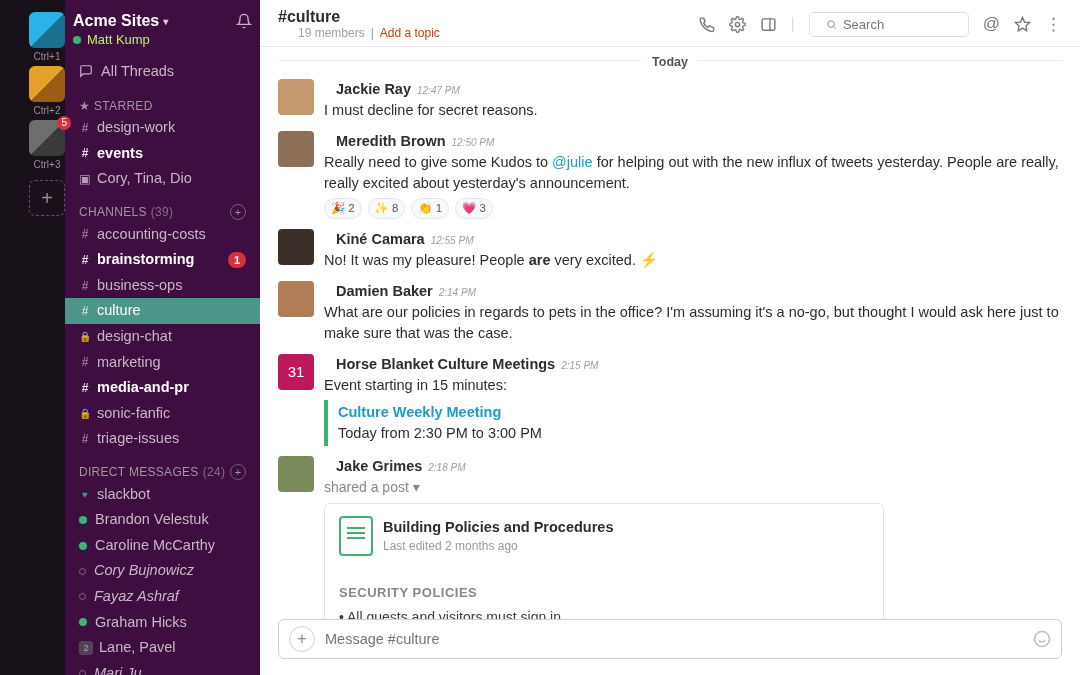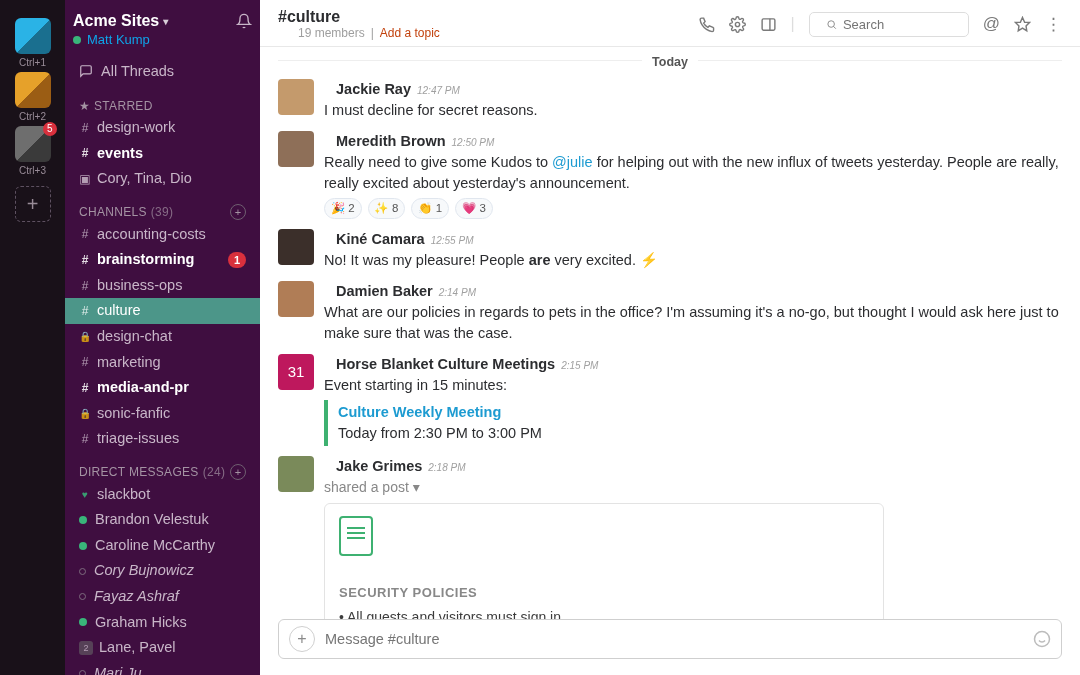--- a/index.html
+++ b/index.html
@@ -1,27 +1,27 @@
 <!DOCTYPE html>
 <html><head>
 <meta charset="utf-8">
 <style>
 * { margin: 0; padding: 0; box-sizing: border-box; font-family: -apple-system, BlinkMacSystemFont, "Segoe UI", Helvetica, Arial, sans-serif; }
 body { width: 1080px; height: 675px; overflow: hidden; display: flex; background: #fff; }
-.workspace-rail { width: 65px; background: #191119; display: flex; flex-direction: column; align-items: center; padding-top: 18px; gap: 4px; }
+.workspace-rail { width: 65px; background: #191119; display: flex; flex-direction: column; align-items: flex-end; padding-top: 12px; gap: 4px; }
 .ws-item { width: 36px; display: flex; flex-direction: column; align-items: center; color: #988b97; font-size: 10px; gap: 3px; position: relative; cursor: pointer; }
 .ws-square { width: 36px; height: 36px; border-radius: 6px; }
 .ws-badge { position: absolute; top: -4px; right: -6px; background: #d9303d; color: #fff; border-radius: 8px; font-size: 10px; padding: 0 4px; line-height: 14px; }
 .ws-add { width: 36px; height: 36px; border: 1px dashed #5e5161; border-radius: 6px; display: flex; align-items: center; justify-content: center; color: #988b97; font-size: 20px; cursor: pointer; margin-top: 6px;}
 .sidebar { width: 195px; background: #3f0e40; color: #c8b6c8; display: flex; flex-direction: column; font-size: 14.5px; overflow-y: auto; }
 .sb-head { padding: 12px 8px 8px; }
 .team-name { color: #fff; font-weight: 700; font-size: 16px; display: flex; align-items: center; gap: 4px; }
 .team-name .chev { font-size: 10px; opacity: .8; }
 .sb-head-row { display: flex; justify-content: space-between; align-items: center; }
-.me-line { font-size: 13px; color: #0ea5e9; margin-top: 2px; display:flex; align-items:center; gap:6px;}
+.me-line { font-size: 13px; color: #bef264; margin-top: 2px; display:flex; align-items:center; gap:6px;}
 .presence-dot { width: 8px; height: 8px; border-radius: 50%; background: #39b57a; display: inline-block; }
 .presence-dot.away { background: transparent; border: 1.5px solid #7d6b7e; width:7px; height:7px;}
 .sb-row { padding: 3px 14px; display: flex; align-items: center; gap: 6px; cursor: pointer; line-height: 1.35; }
 .sb-row.bold { color: #fff; font-weight: 700; }
 .sb-row.active { background: #4c9689; color: #fff; }
 .sb-row .badge { margin-left: auto; background: #d9303d; color: #fff; font-size: 11px; padding: 0 6px; border-radius: 8px; line-height: 16px; font-weight:700;}
 .sb-section { padding: 12px 14px 2px; font-size: 12px; letter-spacing: .3px; color: #a493a3; display: flex; align-items: center; gap: 4px; }
 .sb-section .count { opacity: .7; }
 .sb-section .plus { margin-left: auto; border: 1px solid #6f5f70; width: 16px; height: 16px; border-radius: 50%; display: flex; align-items: center; justify-content: center; font-size: 11px; cursor:pointer;}
 .prefix { width: 12px; text-align: center; opacity: .85; font-size: 12px; }
@@ -347,20 +347,24 @@
           <div class="avatar" style="background:#7a8a5a;"></div>
           <div class="msg-body">
             <div class="msg-head">
               <span class="msg-name">Jake Grimes</span>
               <span class="msg-time">2:18 PM</span>
             </div>
             <div class="shared-line">shared a post <span>▾</span></div>
             <div class="post-card fade">
       <div class="post-head">
                 <div class="doc-icon"></div>
+      <div>
+                  <div class="post-title">Building Policies and Procedures</div>
+      <div class="post-meta">Last edited 2 months ago</div>
+                </div>
               </div>
       <div class="post-section">SECURITY POLICIES</div>
       <div class="post-bullet">• All guests and visitors must sign in</div>
       <div class="post-bullet fade">• Guests and visitors must be accompanied throughout the office</div>
     </div>
           </div>
         </div>
       </div>
   </div>
 

